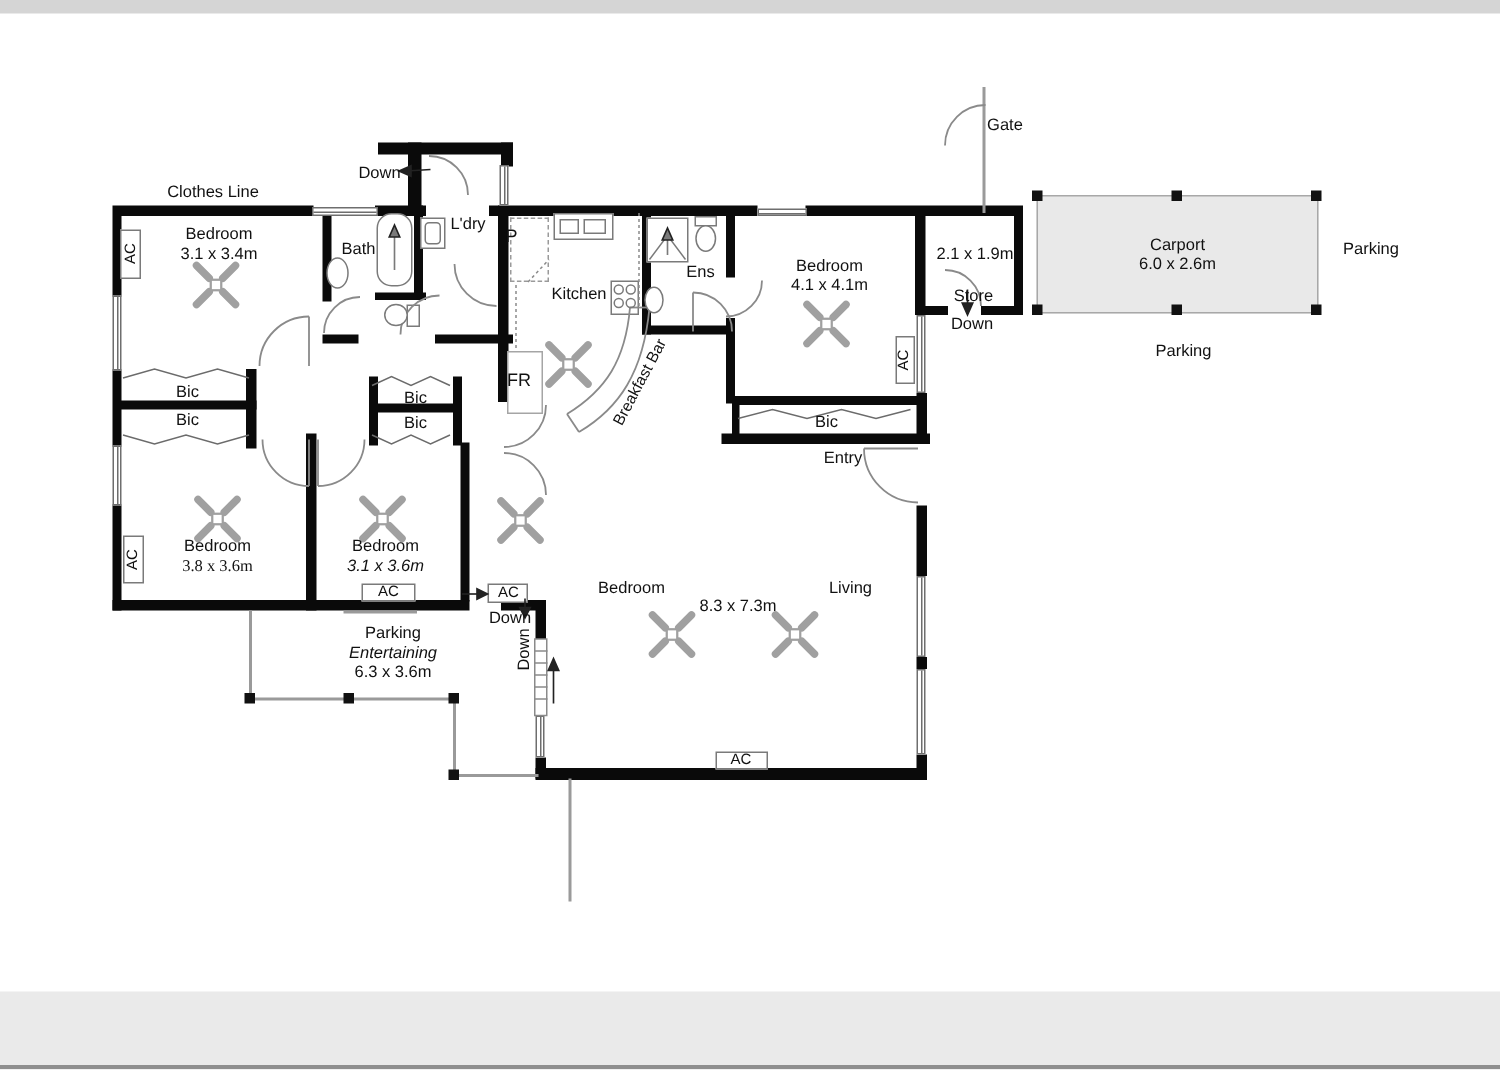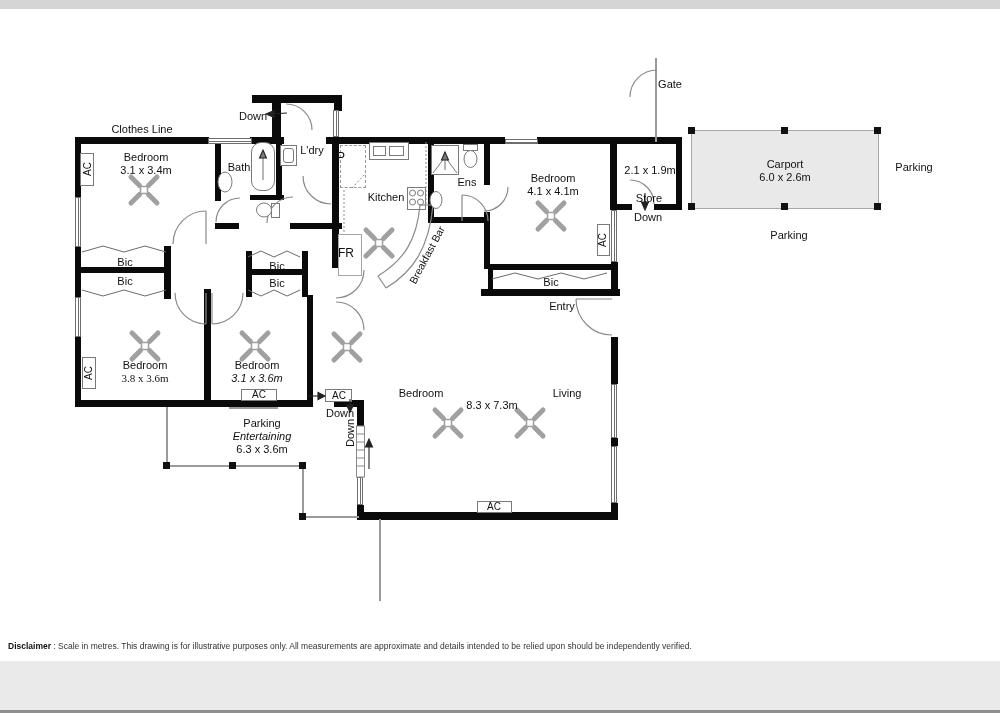--- a/index.html
+++ b/index.html
@@ -278,17 +278,16 @@
       <span class="lbl" style="left: 262px; top: 423px; transform: translate(-50%, -50%);">Parking</span>
       <span class="lbl" style="left: 262px; top: 436px; transform: translate(-50%, -50%); font-style: italic;">Entertaining</span>
       <span class="lbl" style="left: 262px; top: 449px; transform: translate(-50%, -50%);">6.3 x 3.6m</span>
       <span class="lbl" style="left: 340px; top: 413px; transform: translate(-50%, -50%);">Down</span>
       <span class="lbl" style="left: 350px; top: 433px; transform: translate(-50%, -50%) rotate(-90deg);">Down</span>
       <span class="lbl" style="left: 421px; top: 393px; transform: translate(-50%, -50%);">Bedroom</span>
       <span class="lbl" style="left: 492px; top: 405px; transform: translate(-50%, -50%);">8.3 x 7.3m</span>
       <span class="lbl" style="left: 567px; top: 393px; transform: translate(-50%, -50%);">Living</span>
     </div>
 
-  <div id="disclaimer"><b>Disclaimer</b><span> : Scale in metres. This drawing is for illustrative purposes only. All measurements are approximate and details intended to be relied upon should be independently verified.</span></div>
 
   <div id="bottombar"></div>
   <div id="bottomline"></div>
 </div>
 
 </body></html>

